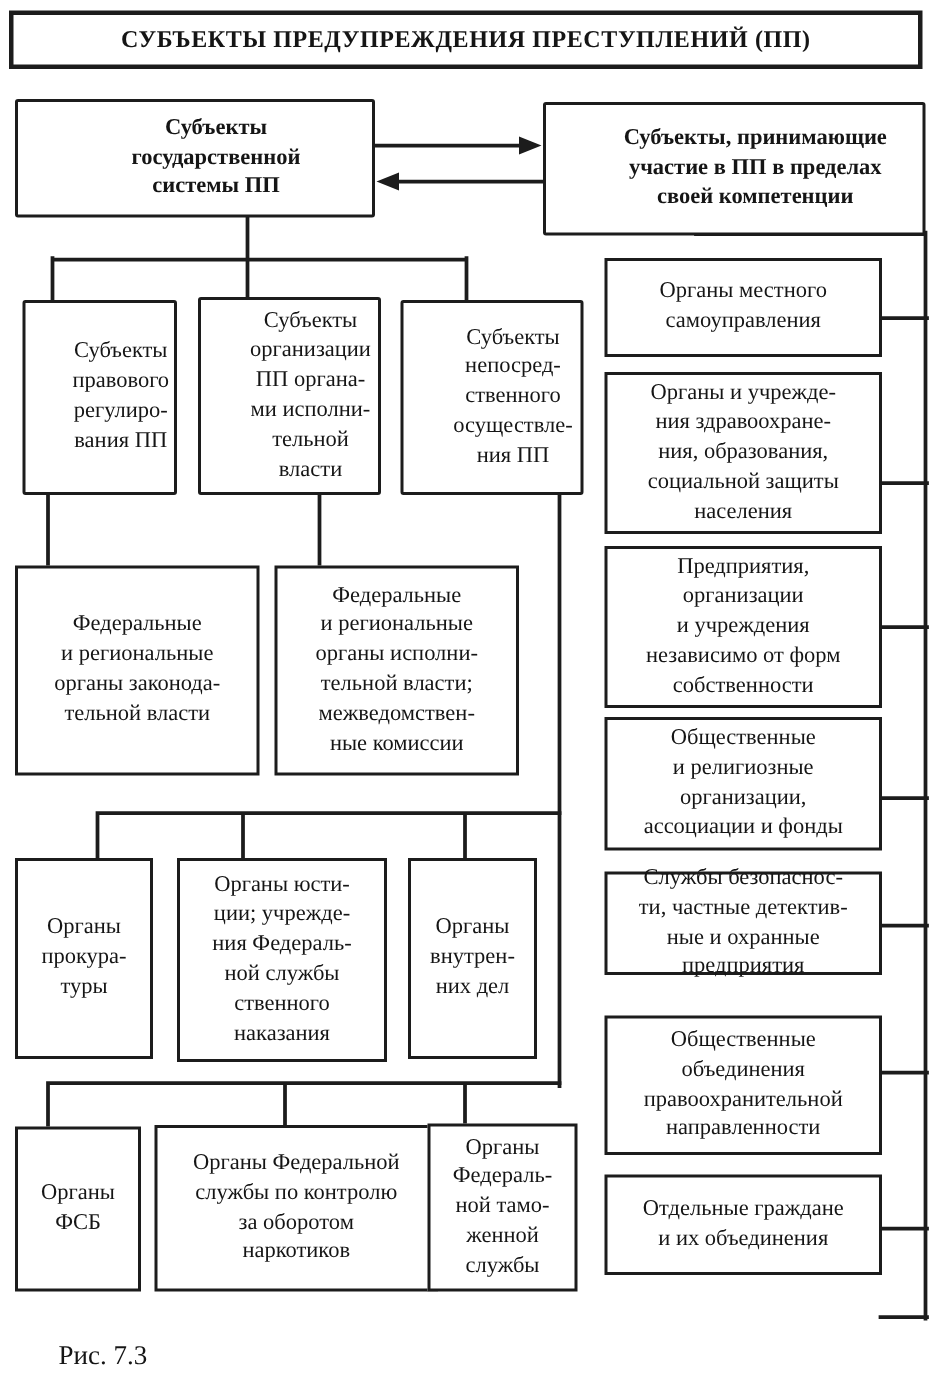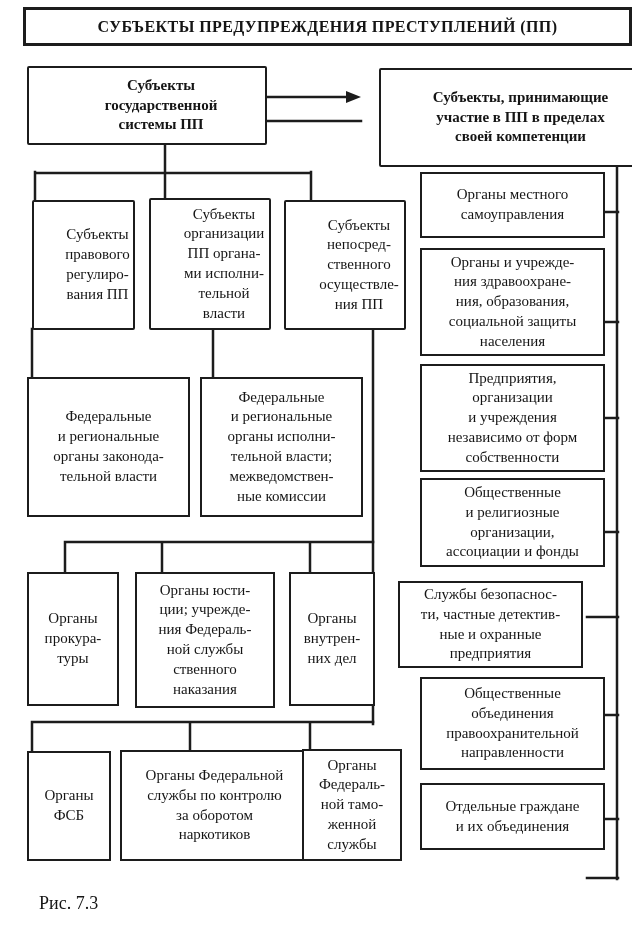--- a/index.html
+++ b/index.html
@@ -25,21 +25,20 @@
     border: 2.5px solid #1c1c1c;
     display: flex;
     align-items: center;
     justify-content: center;
     text-align: center;
     white-space: pre-line;
     font-size: 15px;
     line-height: 1.32;
     padding: 2px 4px;
     z-index: 2;
-    margin-left: 17px;
   }
   .rounded {
     border-radius: 2px;
     padding-left: 32px;
   }
   .bold { font-weight: bold; }
   .title-banner {
     border-width: 3px;
     font-weight: bold;
     font-size: 16px;
@@ -80,21 +79,21 @@
       <polygon points="361,97 346,91 346,103"></polygon>
       <polygon points="251,121 266,115 266,127"></polygon>
     </g>
   </svg>
 
   <div class="box title-banner" style="left:6px; top:7px; width:609px; height:39px;">СУБЪЕКТЫ ПРЕДУПРЕЖДЕНИЯ ПРЕСТУПЛЕНИЙ (ПП)</div>
 
   <div class="box rounded bold" style="left:10px; top:66px; width:240px; height:79px;">Субъекты
 государственной
 системы ПП</div>
-  <div class="box rounded bold" style="left:362px; top:68px; width:255px; height:99px;">Субъекты, принимающие
+  <div class="box rounded bold" style="left:362px; top:68px; width:255px; height:89px;">Субъекты, принимающие
 участие в ПП в пределах
 своей компетенции</div>
 
   <div class="box rounded" style="left:15px; top:200px; width:103px; height:130px;">Субъекты
 правового
 регулиро-
 вания ПП</div>
   <div class="box rounded" style="left:132px; top:198px; width:122px; height:132px;">Субъекты
 организации
 ПП органа-
@@ -152,21 +151,21 @@
 самоуправления</div>
   <div class="box" style="left:403px; top:364px; width:185px; height:108px;">Предприятия,
 организации
 и учреждения
 независимо от форм
 собственности</div>
   <div class="box" style="left:403px; top:478px; width:185px; height:89px;">Общественные
 и религиозные
 организации,
 ассоциации и фонды</div>
-  <div class="box" style="left:381px; top:581px; width:185px; height:87px;">Службы безопаснос-
+  <div class="box" style="left:403px; top:581px; width:185px; height:69px;">Службы безопаснос-
 ти, частные детектив-
 ные и охранные
 предприятия</div>
   <div class="box" style="left:403px; top:677px; width:185px; height:93px;">Общественные
 объединения
 правоохранительной
 направленности</div>
   <div class="box" style="left:403px; top:783px; width:185px; height:67px;">Отдельные граждане
 и их объединения</div>
 

